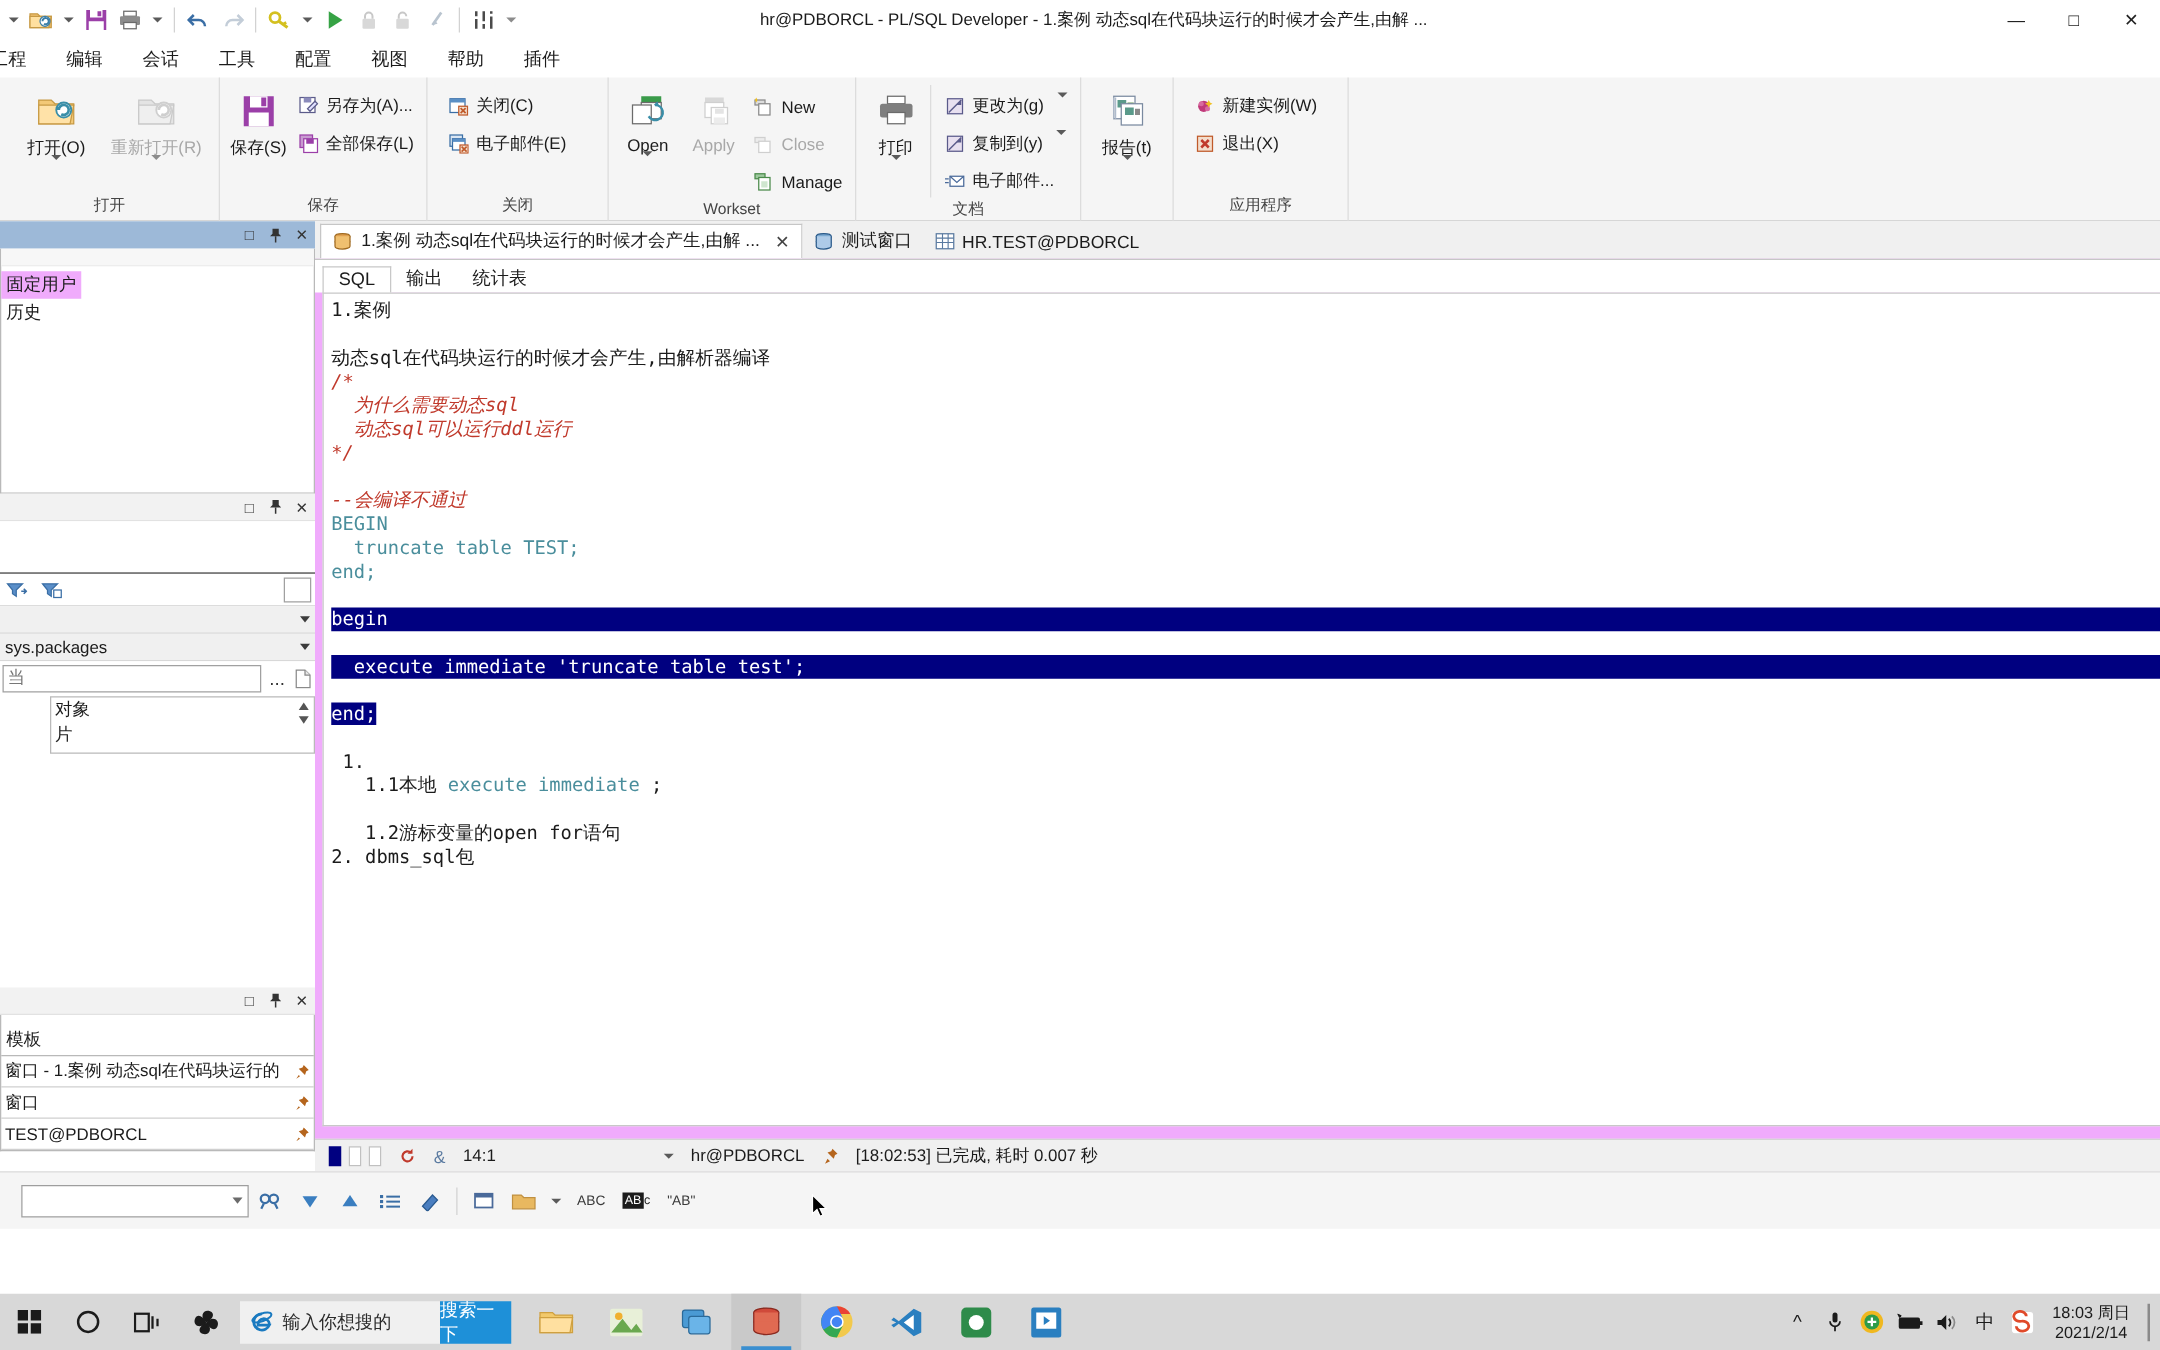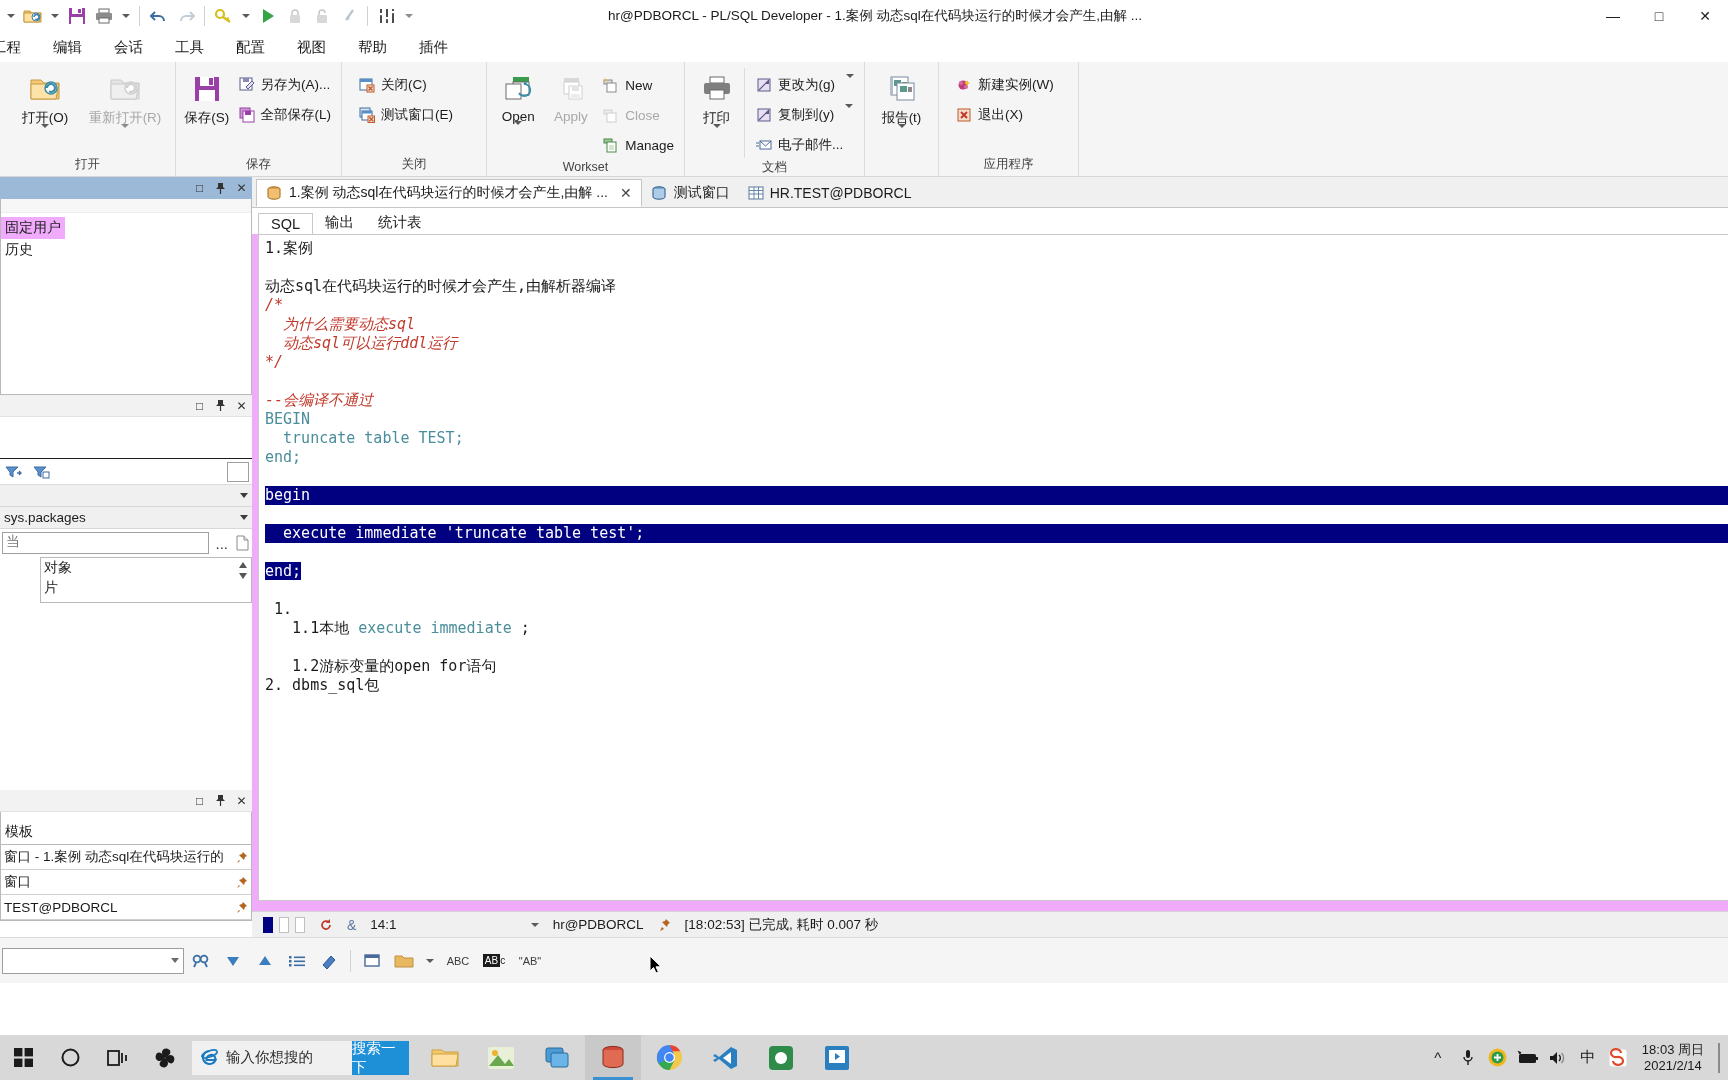--- a/index.html
+++ b/index.html
@@ -148,21 +148,21 @@
     background:#f0f0f0; border-top:1px solid #d4d4d4;
     display:flex; align-items:center; font-size:13.5px; gap:0px; padding-left:4px;
   }
   .stcell{ display:flex; align-items:center; padding:0 7px; height:24px; gap:6px; white-space:nowrap;}
   .barblue{ width:10px;height:16px;background:#000080;}
   .barwhite{ width:10px;height:16px;background:#fff;border:1px solid #c0c0c0;}
 
   
   .bottombar{
     position:absolute; left:0; top:937px; width:1728px; height:46px;
-    background:#f5f5f5; border-top:1px solid #dcdcdc; display:flex; align-items:center; padding-left:2px; gap:2px;
+    background:#f5f5f5; border-top:1px solid #dcdcdc; display:flex; align-items:center; padding-left:17px; gap:2px;
   }
   .bcombo{ width:182px;height:26px;border:1px solid #9e9e9e;background:#fff;display:flex;align-items:center;justify-content:flex-end;padding-right:4px;}
   .btbtn{ width:30px;height:30px;display:flex;align-items:center;justify-content:center;cursor:default;}
   .bsep{ width:1px;height:22px;background:#d2d2d2;margin:0 4px;}
 
   
   .taskbar{
     position:absolute; left:0; top:1035px; width:1728px; height:45px;
     background:#d8d8d8; display:flex; align-items:center;
   }
@@ -391,21 +391,21 @@
           <div class="smallbtn">
             <span class="sico">
               <svg width="16" height="16" viewBox="0 0 16 16">
                   <rect x="1" y="1" width="10" height="9" fill="#dbe7f3" stroke="#3a6ea5"></rect>
                   <rect x="3" y="4" width="10" height="9" fill="#fff" stroke="#3a6ea5"></rect>
                   <rect x="3" y="4" width="10" height="2.5" fill="#5a8fc5"></rect>
                   <rect x="9" y="9" width="6.5" height="6.5" fill="#f3e0d0" stroke="#c05a2a"></rect>
                   <path d="M10.3 10.3 l4 4 M14.3 10.3 l-4 4" stroke="#c05a2a" stroke-width="1.3"></path>
                 </svg>
             </span>
-            <span>测试窗口(E)</span>
+            <span>电子邮件(E)</span>
           </div>
         </div>
       </div>
       <div class="rglabel">关闭</div>
     </div>
 
     <div class="rgroup" style="width:198px">
       <div class="rgbody">
         <div class="bigbtn" style="width:60px">
           <div class="ico">

